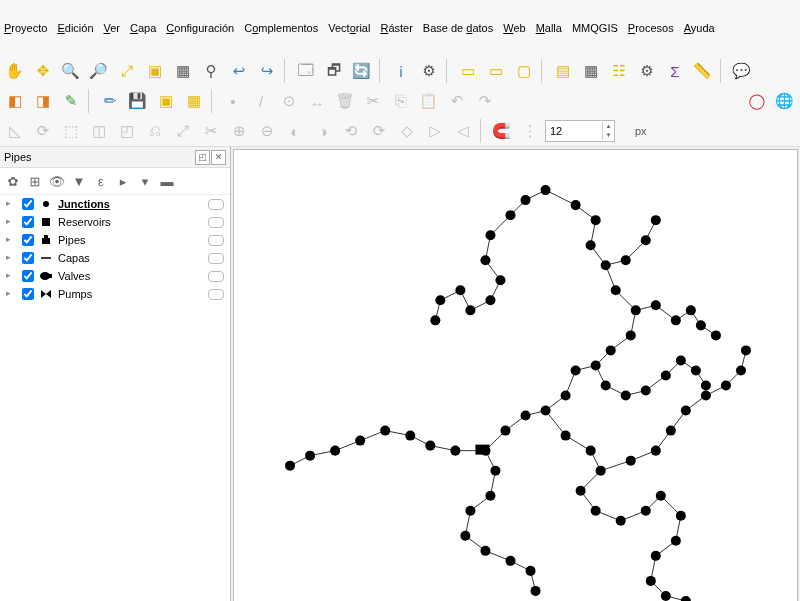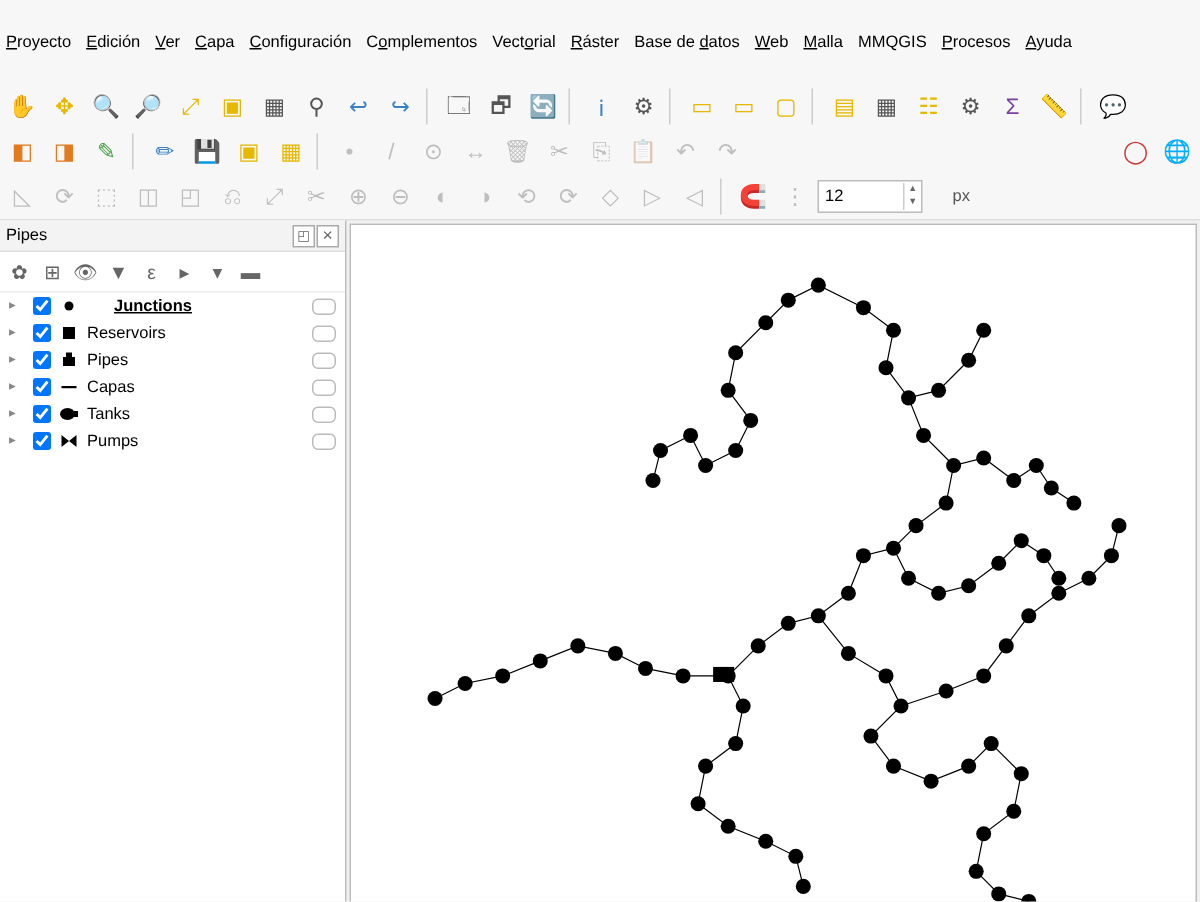--- a/index.html
+++ b/index.html
@@ -127,21 +127,21 @@
   .layer-row .sym {
     width: 16px; height: 14px;
     display: flex; align-items: center; justify-content: center;
     font-size: 12px; color: #000;
   }
   .layer-row .label {
     flex: 1;
     font-size: 11px;
   }
   .layer-row.selected .label {
-    font-weight: bold; text-decoration: underline; margin-left: 18px;
+    font-weight: bold; text-decoration: underline;
   }
   .layer-row .count-pill {
     width: 14px; height: 9px;
     border: 1px solid #bbb;
     border-radius: 4px;
   }
   
   .mapview {
     flex: 1;
     background: #fff;
@@ -342,21 +342,21 @@
         </div>
         <div class="layer-row">
           <span class="tree-handle">▸</span>
           <input type="checkbox" checked="" style="">
           <span class="sym">
             <svg width="14" height="14">
               <ellipse cx="6" cy="7" rx="5" ry="4" fill="#000"></ellipse>
               <rect x="9" y="5" width="4" height="4" fill="#000"></rect>
             </svg>
           </span>
-          <span class="label">Tanks</span>
+          <span class="label">Valves</span>
           <span class="count-pill"></span>
         </div>
         <div class="layer-row">
           <span class="tree-handle">▸</span>
           <input type="checkbox" checked="" style="">
           <span class="sym">
             <svg width="14" height="14">
               <path d="M2 3 L7 7 L2 11 Z M12 3 L7 7 L12 11 Z" fill="#000"></path>
             </svg>
           </span>

